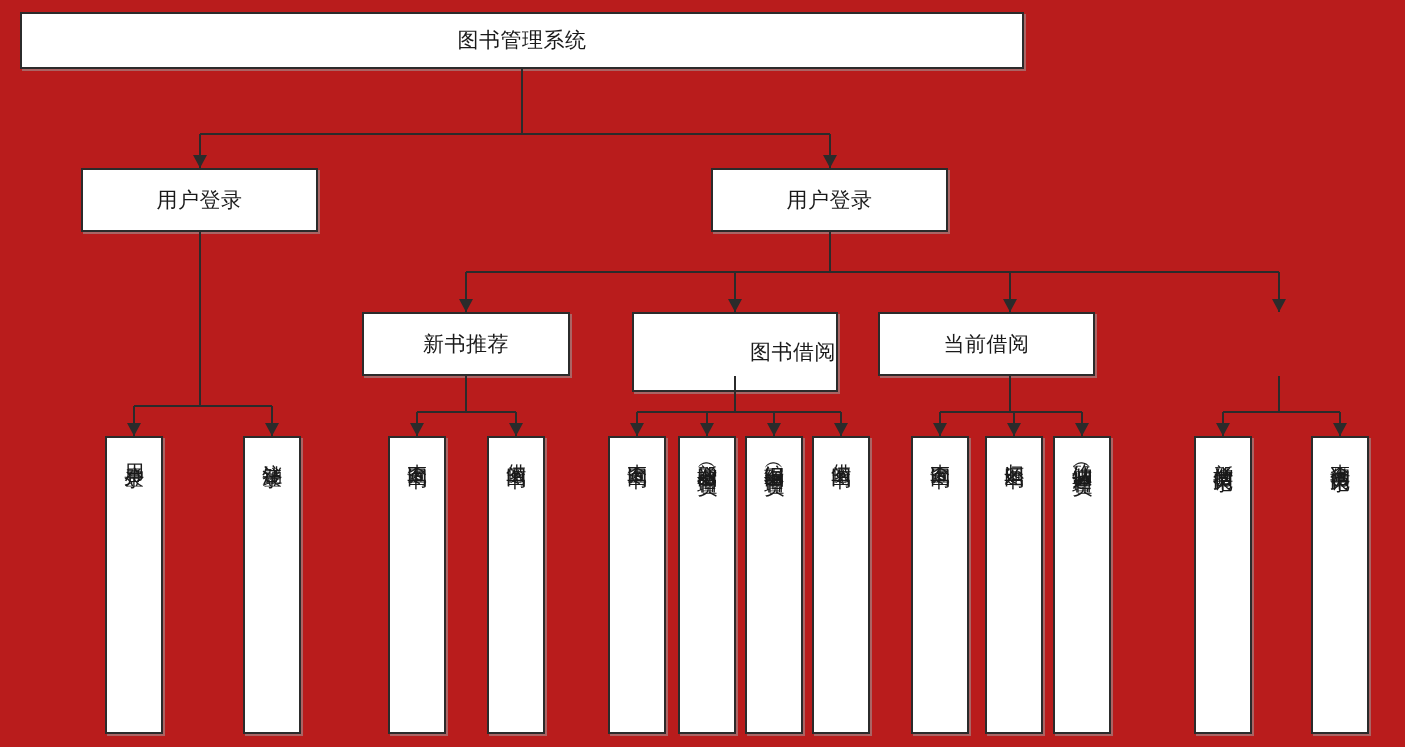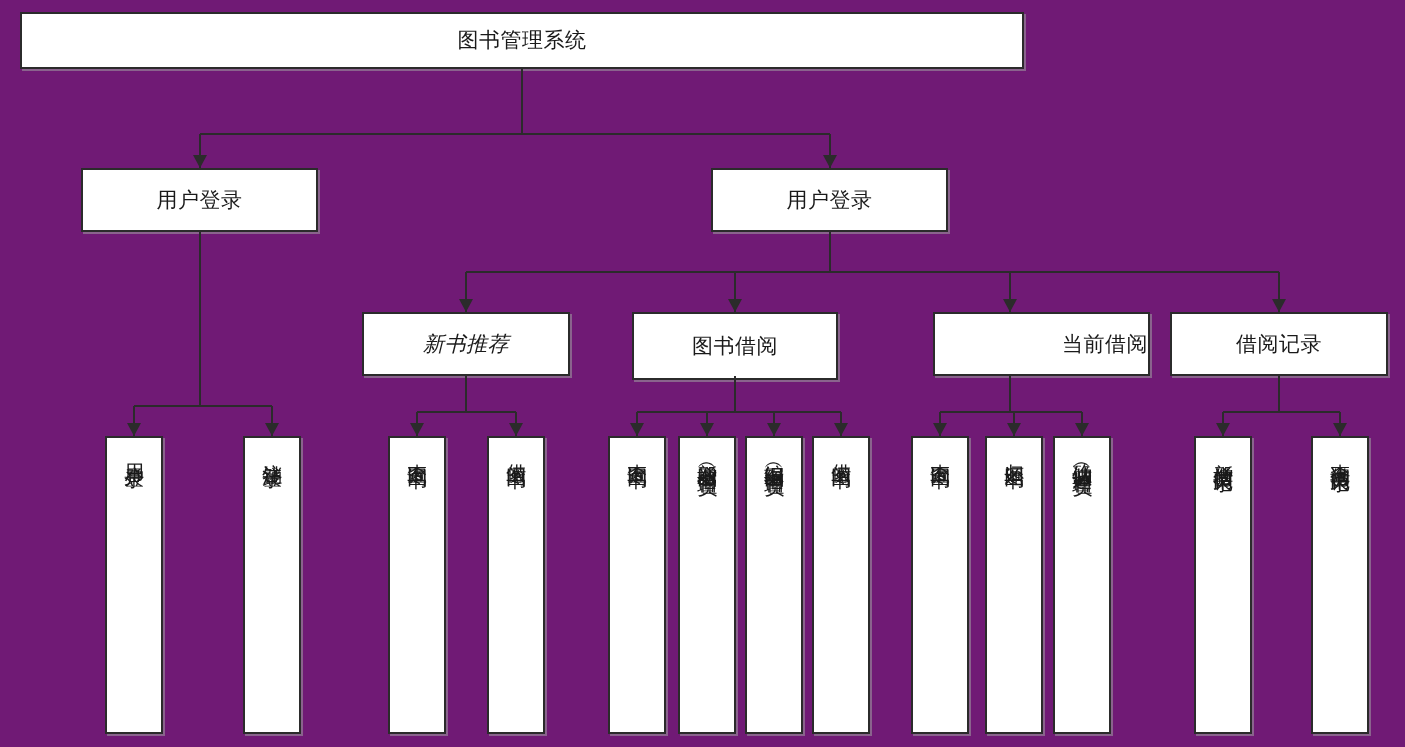--- a/index.html
+++ b/index.html
@@ -7,21 +7,21 @@
     padding: 0;
     background: #ffffff;
   }
   body {
     font-family: "Liberation Sans", "DejaVu Sans", sans-serif;
   }
   #canvas {
     position: relative;
     width: 1405px;
     height: 747px;
-    background: #701a75;
+    background: #b91c1c;
     overflow: hidden;
   }
 
   
   .box {
     position: absolute;
     box-sizing: border-box;
     background: #ffffff;
     border: 2px solid #2b2b2b;
     box-shadow: 2px 2px 0 0 rgba(160,160,160,0.55);
@@ -90,31 +90,28 @@
     <span class="label">图书管理系统</span>
   </div>
 
   <div class="box" id="box-l1-0" style="left: 81px; top: 168px; width: 237px; height: 64px;">
     <span class="label">用户登录</span>
   </div>
   <div class="box" id="box-l1-1" style="left: 711px; top: 168px; width: 237px; height: 64px;">
     <span class="label">用户登录</span>
   </div>
 
-  <div class="box" id="box-l2-0" style="left: 362px; top: 312px; width: 208px; height: 64px; font-style: italic;">
+  <div class="box" id="box-l2-0" style="left: 362px; top: 312px; width: 208px; height: 64px;">
     <span class="label">新书推荐</span>
   </div>
-  <div class="box" id="box-l2-1" style="left: 632px; top: 312px; width: 206px; height: 68px;">
+  <div class="box" id="box-l2-1" style="left: 632px; top: 312px; width: 206px; height: 80px; justify-content: flex-end;">
     <span class="label">图书借阅</span>
   </div>
-  <div class="box" id="box-l2-2" style="left: 933px; top: 312px; width: 217px; height: 64px; justify-content: flex-end;">
+  <div class="box" id="box-l2-2" style="left: 878px; top: 312px; width: 217px; height: 64px;">
     <span class="label">当前借阅</span>
-  </div>
-  <div class="box" id="box-l2-3" style="left: 1170px; top: 312px; width: 218px; height: 64px;">
-    <span class="label">借阅记录</span>
   </div>
 
   <div class="box vert" id="box-leaf-0" style="left: 105px; top: 436px; width: 58px; height: 298px;">
     <span class="label">用户登录</span>
   </div>
   <div class="box vert" id="box-leaf-1" style="left: 243px; top: 436px; width: 58px; height: 298px;">
     <span class="label">注销登录</span>
   </div>
   <div class="box vert" id="box-leaf-2" style="left: 388px; top: 436px; width: 58px; height: 298px;">
     <span class="label">查询图书</span>

